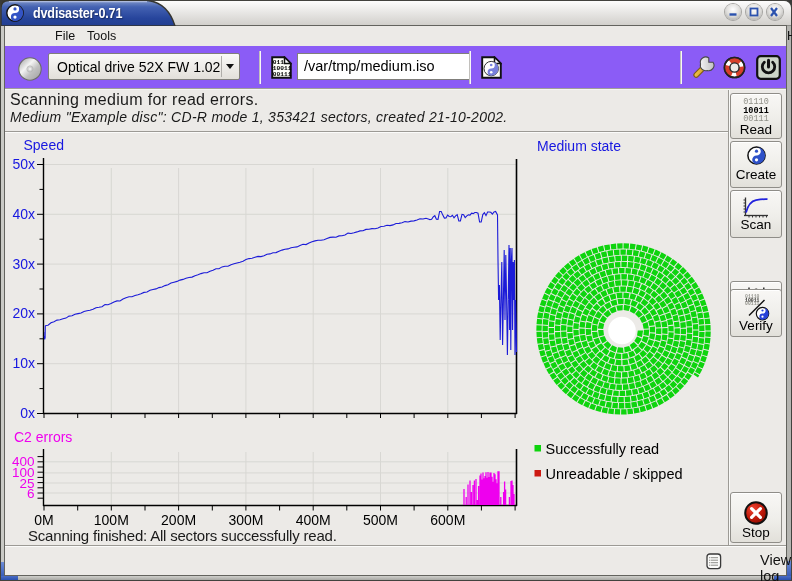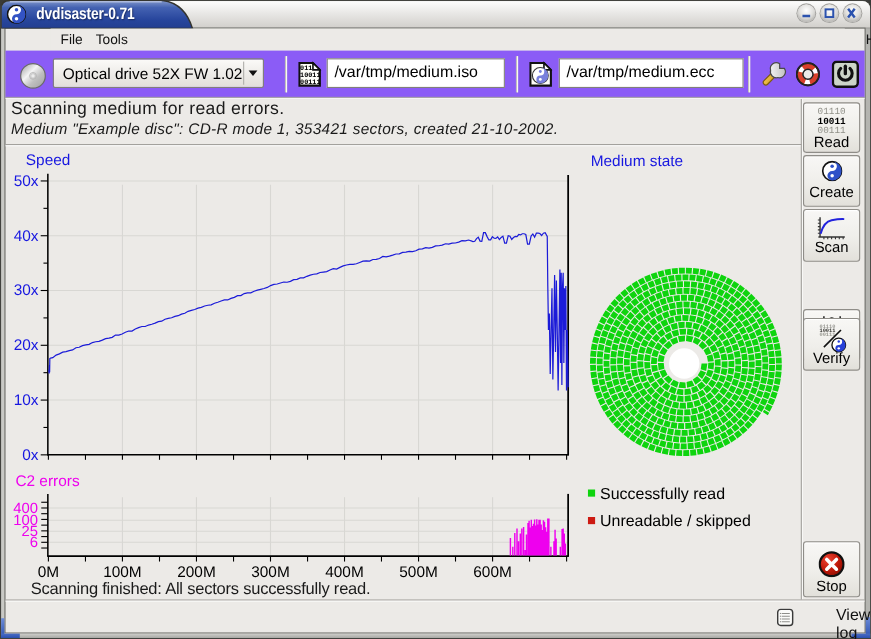--- a/index.html
+++ b/index.html
@@ -22,21 +22,21 @@
 
 #menubar{left:5px;top:26px;width:722px;height:20px;background:#eceae7;font-size:12.5px;color:#111;margin-left:41px;}
 #menubar span{position:absolute;top:3px;}
 
 #toolbar{left:5px;top:46px;width:781px;height:43px;background:#8b5cf6;}
 .tsep{top:5px;width:1px;height:33px;background:#c2c0bc;border-right:1px solid #f8f8f6;}
 #combo{position:absolute;left:43px;top:7px;width:190px;height:25px;background:linear-gradient(180deg,#fbfaf8,#eceae6 60%,#e2dfda);border:1px solid #807f7b;border-radius:2px;}
 #combo .lbl{position:absolute;left:8px;top:5px;font-size:14px;color:#000;}
 #combo .arr{position:absolute;right:5.5px;top:10px;width:0;height:0;border-left:4.5px solid transparent;border-right:4.5px solid transparent;border-top:5px solid #111;}
 #combo .vsep{position:absolute;right:17px;top:2px;width:1px;height:21px;background:#b0aeaa;}
-.tinput{top:7px;height:25px;background:#fff;border:1px solid #807f7b;font-size:14.5px;color:#000;padding:0 4px 0 6px;line-height:25px;}
+.tinput{top:7px;height:25px;background:#fff;border:1px solid #807f7b;font-size:14.5px;color:#000;padding:0 16px 0 6px;line-height:25px;}
 
 .stext{color:#1a1a1a;text-align:right;}
 
 .sbtn{left:730px;width:50px;border:1px solid #8f8d88;border-radius:3px;background:linear-gradient(180deg,#f8f7f5 0%,#efeeea 55%,#e2e0da 100%);box-shadow:inset 0 1px 0 #fff;}
 .sbtn .cap{position:absolute;left:0;width:100%;text-align:center;font-size:13px;color:#000;}
 
 #viewlog{font-size:14.5px;color:#111;}
 </style></head>
 <body>
 <div class="abs" id="frame-outer"></div>
@@ -117,21 +117,20 @@
   <svg class="abs" style="left:476px;top:10px" width="21" height="23" viewBox="0 0 21 23">
     <path d="M1.2,1.2 L13.5,1.2 L19.8,7.5 L19.8,21.8 L1.2,21.8 Z" fill="#fdfdf8" stroke="#111" stroke-width="1.9"></path>
     <path d="M13.5,1.2 L13.5,7.5 L19.8,7.5 Z" fill="#fff" stroke="#111" stroke-width="1.5"></path>
     <g transform="translate(10.2,12.6)">
       <circle cx="0" cy="0" r="7.2" fill="#fff" stroke="#333" stroke-width="1"></circle>
       <path d="M0,-7.2 A7.2,7.2 0 0 1 0,7.2 A3.6,3.6 0 0 1 0,0 A3.6,3.6 0 0 0 0,-7.2 Z" fill="#7880dc"></path>
       <circle cx="0" cy="-3.6" r="1.3" fill="#7880dc"></circle>
       <circle cx="0" cy="3.6" r="1.3" fill="#fff"></circle>
     </g>
   </svg>
-  <div class="abs tinput" style="left:503px;width:156px">/var/tmp/medium.ecc</div>
   <div class="abs tsep" style="left:675px"></div>
   <svg class="abs" style="left:683px;top:8px" width="30" height="28" viewBox="0 0 30 28">
     <defs>
         <linearGradient id="wh" x1="0" y1="0" x2="1" y2="1">
       <stop offset="0" stop-color="#f6c84f"></stop>
           <stop offset="1" stop-color="#cf9a22"></stop>
         </linearGradient>
       <linearGradient id="wm" x1="0" y1="0" x2="1" y2="1">
       <stop offset="0" stop-color="#ffffff"></stop>
           <stop offset="1" stop-color="#b9b9b9"></stop>

